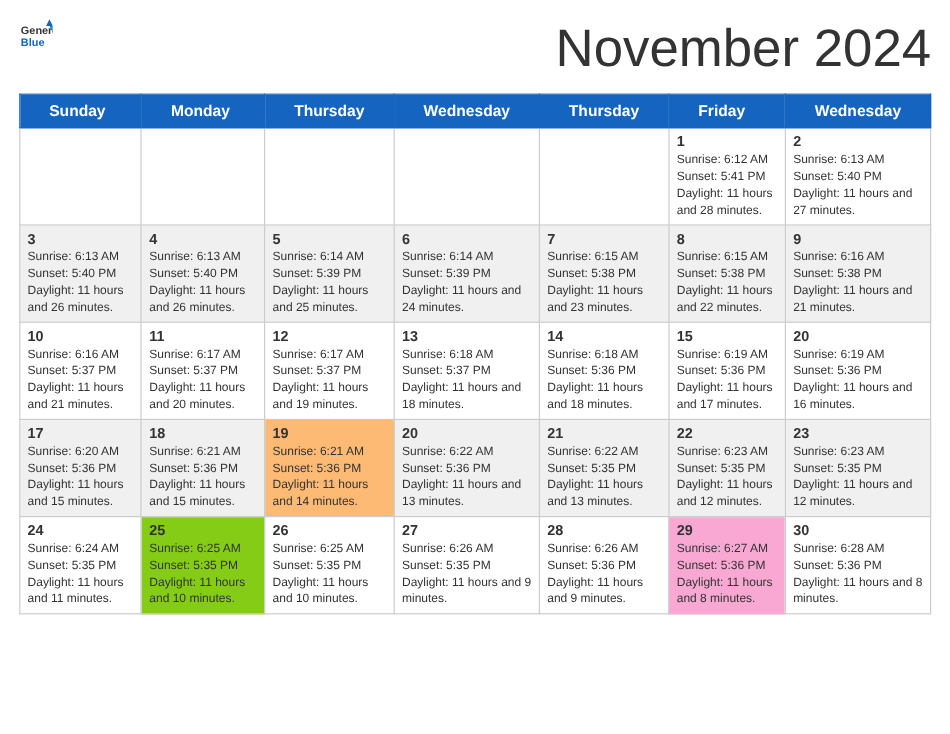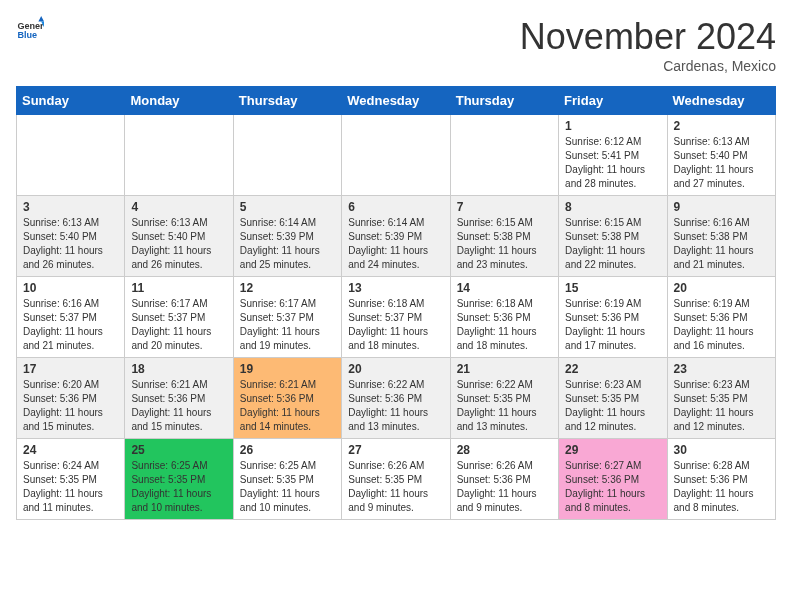--- a/index.html
+++ b/index.html
@@ -22,37 +22,37 @@
       gap: 4px;
     }
     .logo-icon {
       width: 28px;
       height: 28px;
     }
     .title-block {
       text-align: right;
     }
     .month-title {
-      font-size: 36px;
+      font-size: 44px;
       font-weight: normal;
       color: #333;
     }
     .location {
       font-size: 14px;
       color: #555;
     }
     .calendar {
       width: 100%;
       border-collapse: collapse;
       border: 1px solid #ccc;
     }
     .calendar th {
       background-color: #1565c0;
       color: #fff;
-      padding: 6px 5px;
+      padding: 6px 24px;
       font-size: 13px;
       font-weight: bold;
       text-align: left;
       border: 1px solid #1565c0;
     }
     .calendar td {
       vertical-align: top;
       padding: 4px 6px;
       font-size: 10.5px;
       color: #333;
@@ -81,21 +81,20 @@
   <div class="logo">
     <svg class="logo-icon" viewBox="0 0 40 40" xmlns="http://www.w3.org/2000/svg">
       <text x="2" y="18" font-size="13" font-weight="bold" fill="#333">General</text>
       <text x="2" y="32" font-size="13" font-weight="bold" fill="#1565c0">Blue</text>
       <polygon points="32,8 40,8 36,0" fill="#1565c0"></polygon>
       <polygon points="36,8 40,16 40,8" fill="#1a88e0"></polygon>
     </svg>
   </div>
   <div class="title-block">
     <div class="month-title">November 2024</div>
-    <div class="location">Cardenas, Mexico</div>
   </div>
 </div>
 
 <table class="calendar">
   <thead>
     <tr>
     <th>Sunday</th>
         <th>Monday</th>
         <th>Thursday</th>
         <th>Wednesday</th>
@@ -208,21 +207,21 @@
         <td style="background-color: rgb(240, 240, 240);">
           <div class="day-number">23</div>
           <div class="day-info">Sunrise: 6:23 AM<br>Sunset: 5:35 PM<br>Daylight: 11 hours and 12 minutes.</div>
         </td>
       </tr>
       <tr>
         <td style="background-color: rgb(255, 255, 255);">
           <div class="day-number">24</div>
           <div class="day-info">Sunrise: 6:24 AM<br>Sunset: 5:35 PM<br>Daylight: 11 hours and 11 minutes.</div>
         </td>
-        <td style="background-color: #22c55e;">
+        <td style="background-color: #84cc16;">
           <div class="day-number">25</div>
           <div class="day-info">Sunrise: 6:25 AM<br>Sunset: 5:35 PM<br>Daylight: 11 hours and 10 minutes.</div>
         </td>
         <td style="background-color: rgb(255, 255, 255);">
           <div class="day-number">26</div>
           <div class="day-info">Sunrise: 6:25 AM<br>Sunset: 5:35 PM<br>Daylight: 11 hours and 10 minutes.</div>
         </td>
         <td style="background-color: rgb(255, 255, 255);">
           <div class="day-number">27</div>
           <div class="day-info">Sunrise: 6:26 AM<br>Sunset: 5:35 PM<br>Daylight: 11 hours and 9 minutes.</div>

